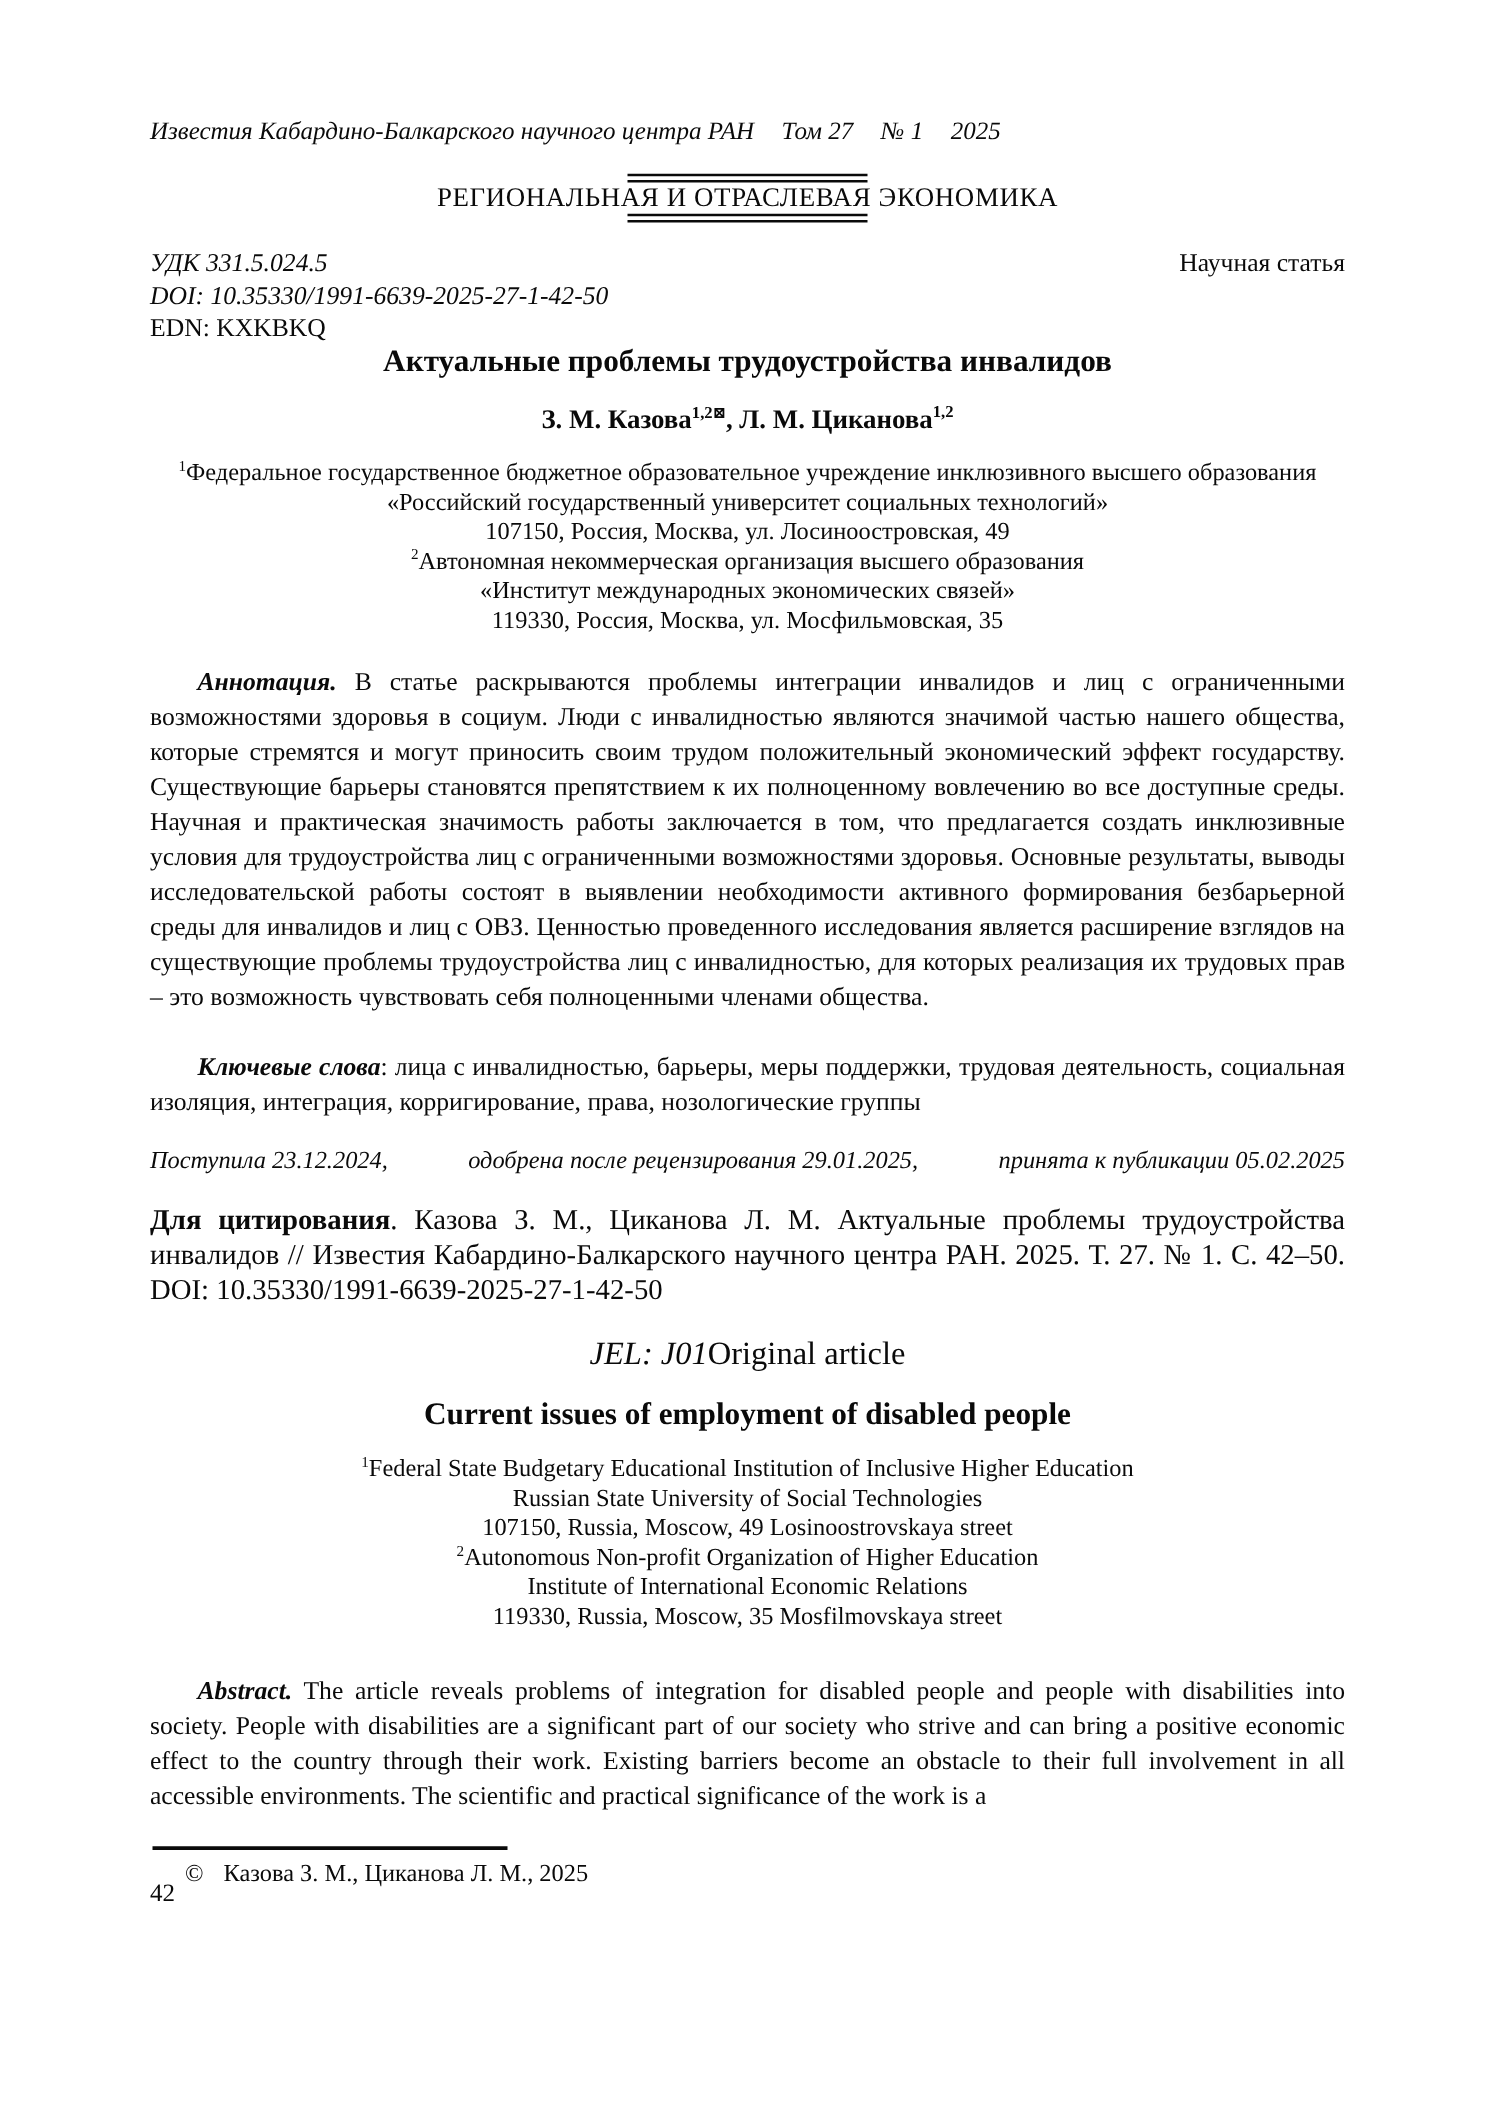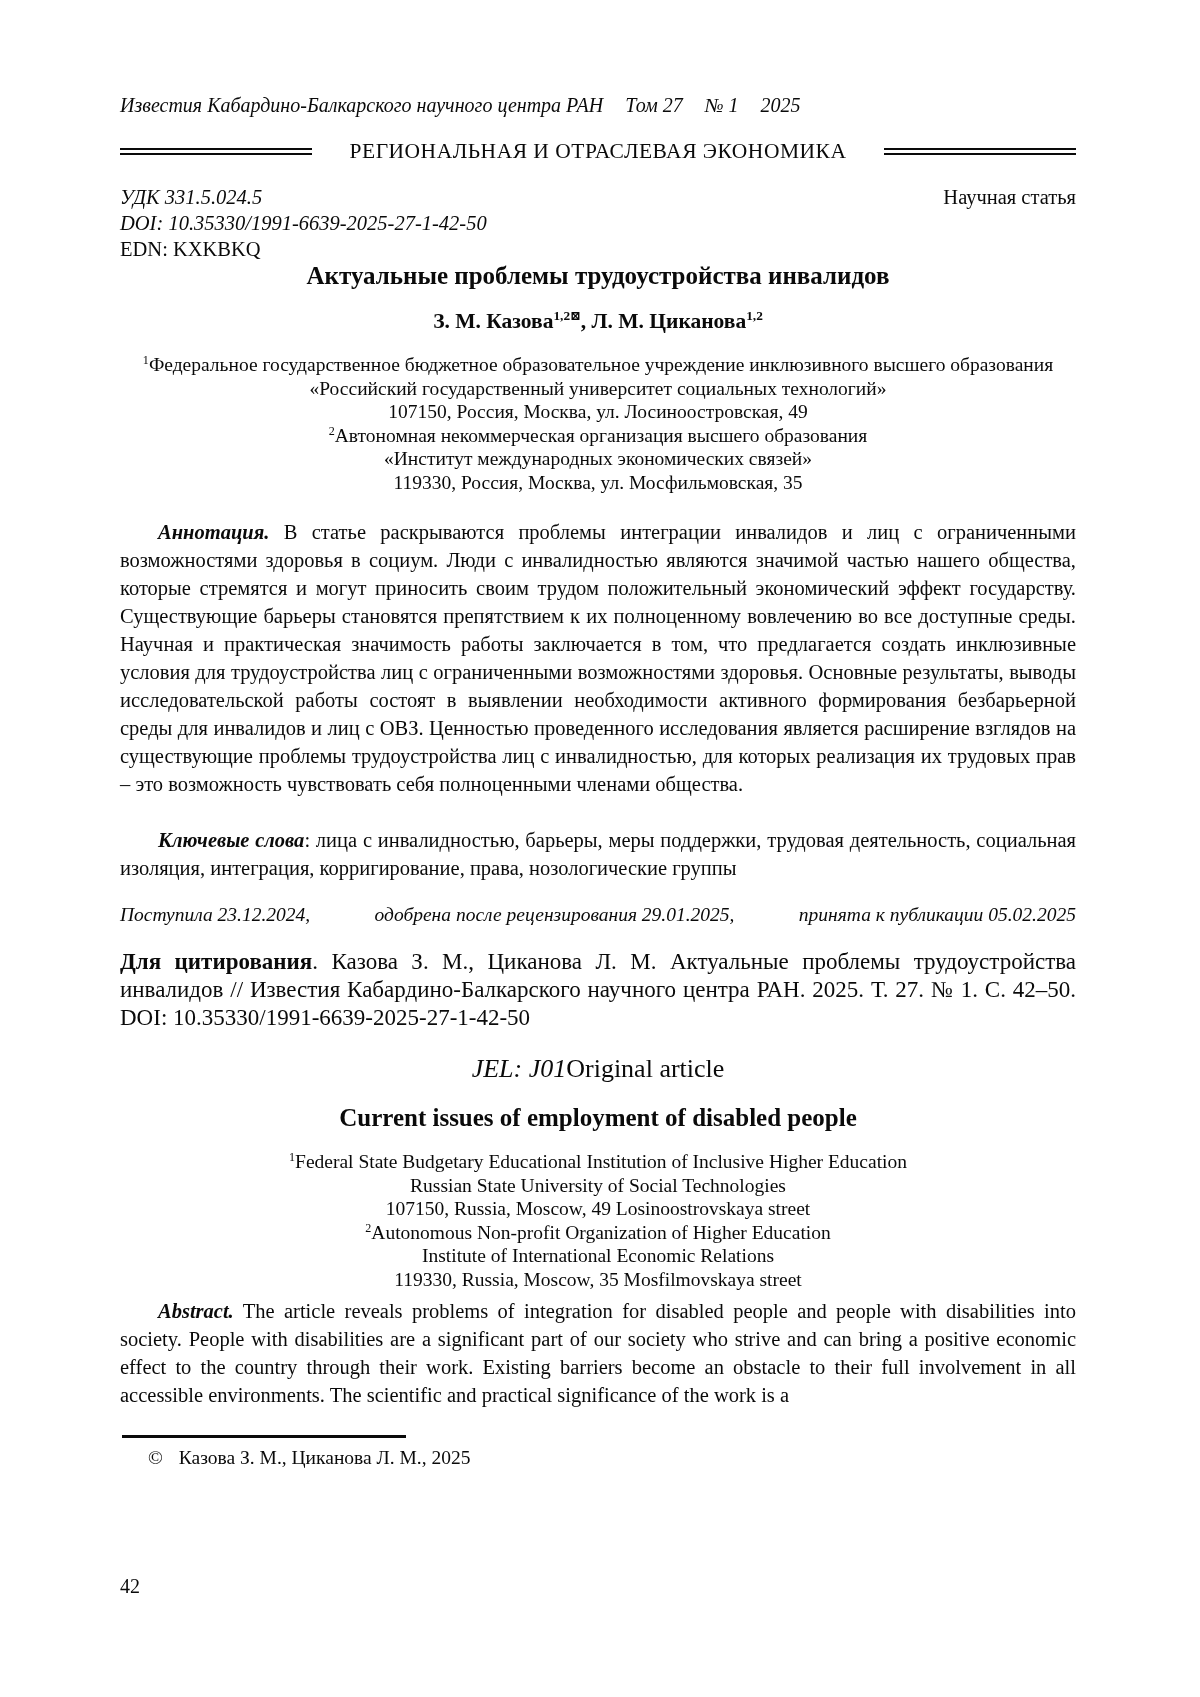--- a/index.html
+++ b/index.html
@@ -13,21 +13,21 @@
     font-family: "Liberation Serif", "DejaVu Serif", serif;
     box-sizing: border-box;
     padding: 94px 124px 0 120px;
     overflow: hidden;
   }
   sup { font-size: 0.62em; line-height: 0; vertical-align: super; }
 
   .journal-line { font-style: italic; font-size: 20px; }
   .hdr-gap { margin-left: 22px; }
 
-  .banner { display: flex; align-items: center; justify-content: space-between; margin-top: 22px; }
+  .banner { display: flex; align-items: center; justify-content: flex-start; margin-top: 22px; flex-direction: column; }
   .double-rule { width: 192px; height: 7px; border-top: 2px solid #0a0a0a; border-bottom: 2px solid #0a0a0a; box-sizing: border-box; }
   .banner-title { font-size: 21.5px; letter-spacing: 0.5px; margin: 0 13px; white-space: nowrap; }
 
   .meta { margin-top: 20px; font-size: 20.5px; line-height: 26px; }
   .meta-row { display: flex; justify-content: space-between; }
   .it { font-style: italic; }
 
   .article-title { text-align: center; font-weight: bold; font-size: 25px; }
   .authors { text-align: center; font-weight: bold; font-size: 21.5px; margin-top: 19px; }
   .env { font-size: 0.95em; }
@@ -43,27 +43,27 @@
 
   .dates { display: flex; justify-content: space-between; font-style: italic; font-size: 19.5px; margin-top: 22px; }
 
   .citation { margin-top: 22px; text-align: justify; font-size: 23px; line-height: 28px; text-indent: 0; }
 
   .jel-row { display: flex; justify-content: center; font-size: 26px; margin-top: 22px; }
 
   .en-title { margin-top: 20px; }
   .en-authors { margin-top: 16px; }
   .en-affils { margin-top: 18px; }
-  .en-abstract { margin-top: 6px; }
+  .en-abstract { margin-top: 34px; }
 
   .footnote-rule { width: 284px; border: none; border-top: 3px solid #0a0a0a; margin: 26px 0 0 2px; }
   .copyright { margin-top: 9px; padding-left: 28px; font-size: 19.5px; }
   .cp-text { margin-left: 16px; }
 
-  .page-number { position: absolute; left: 120px; top: 1575px; font-size: 20px; }
+  .page-number { position: absolute; left: 120px; top: 1504px; font-size: 20px; }
 </style>
 </head>
 <body>
 
 <div class="page">
 
   <div class="journal-line"><span>Известия Кабардино-Балкарского научного центра РАН</span><span class="hdr-gap">Том 27</span><span class="hdr-gap">№ 1</span><span class="hdr-gap">2025</span></div>
 
   <div class="banner">
     <div class="double-rule"></div>

